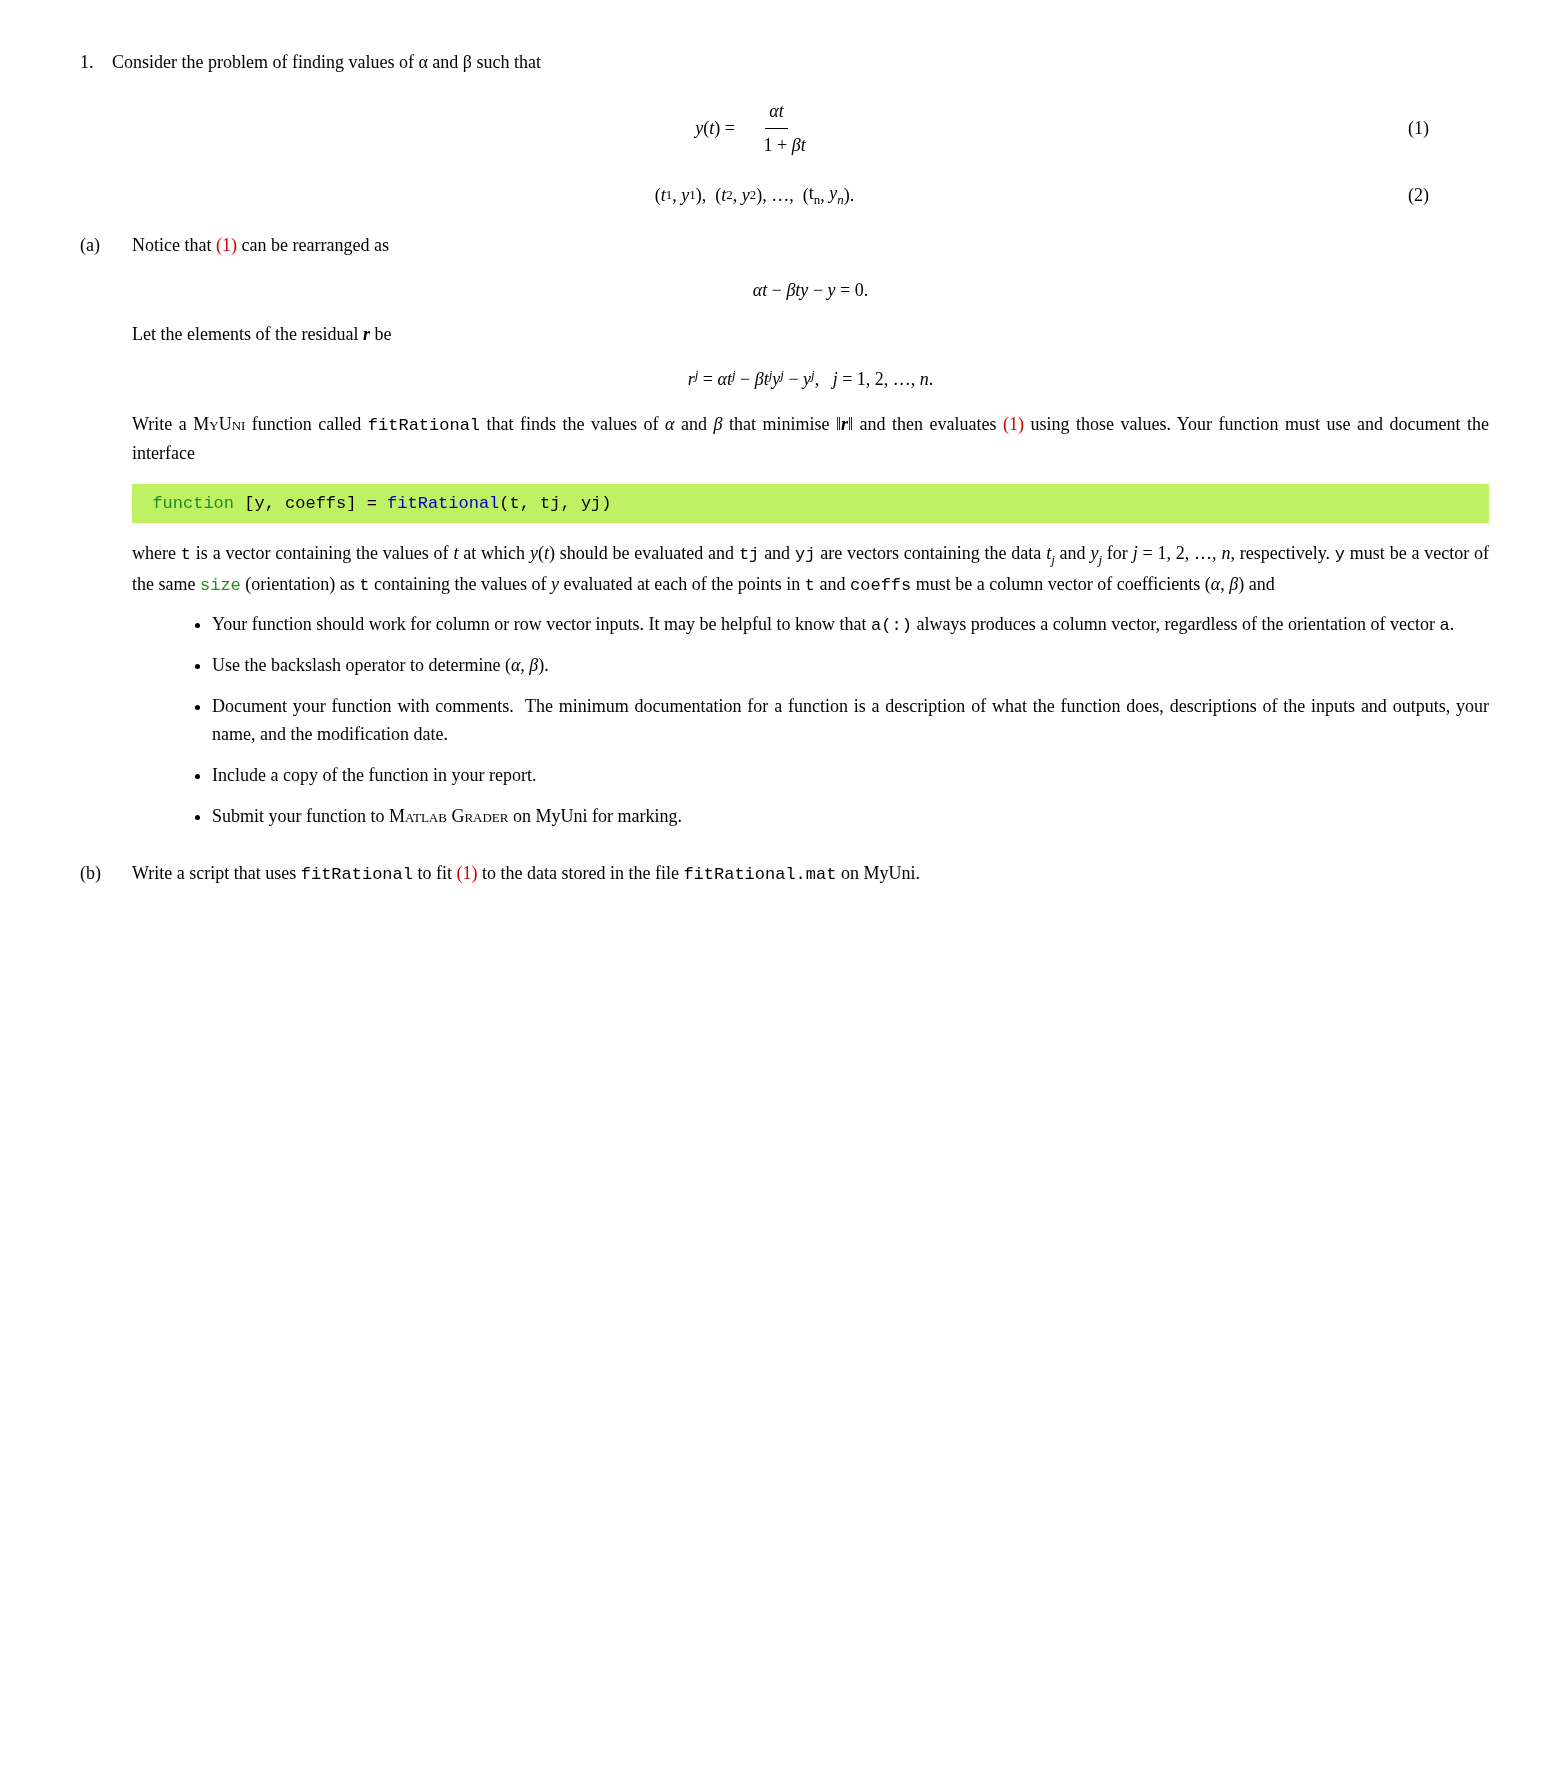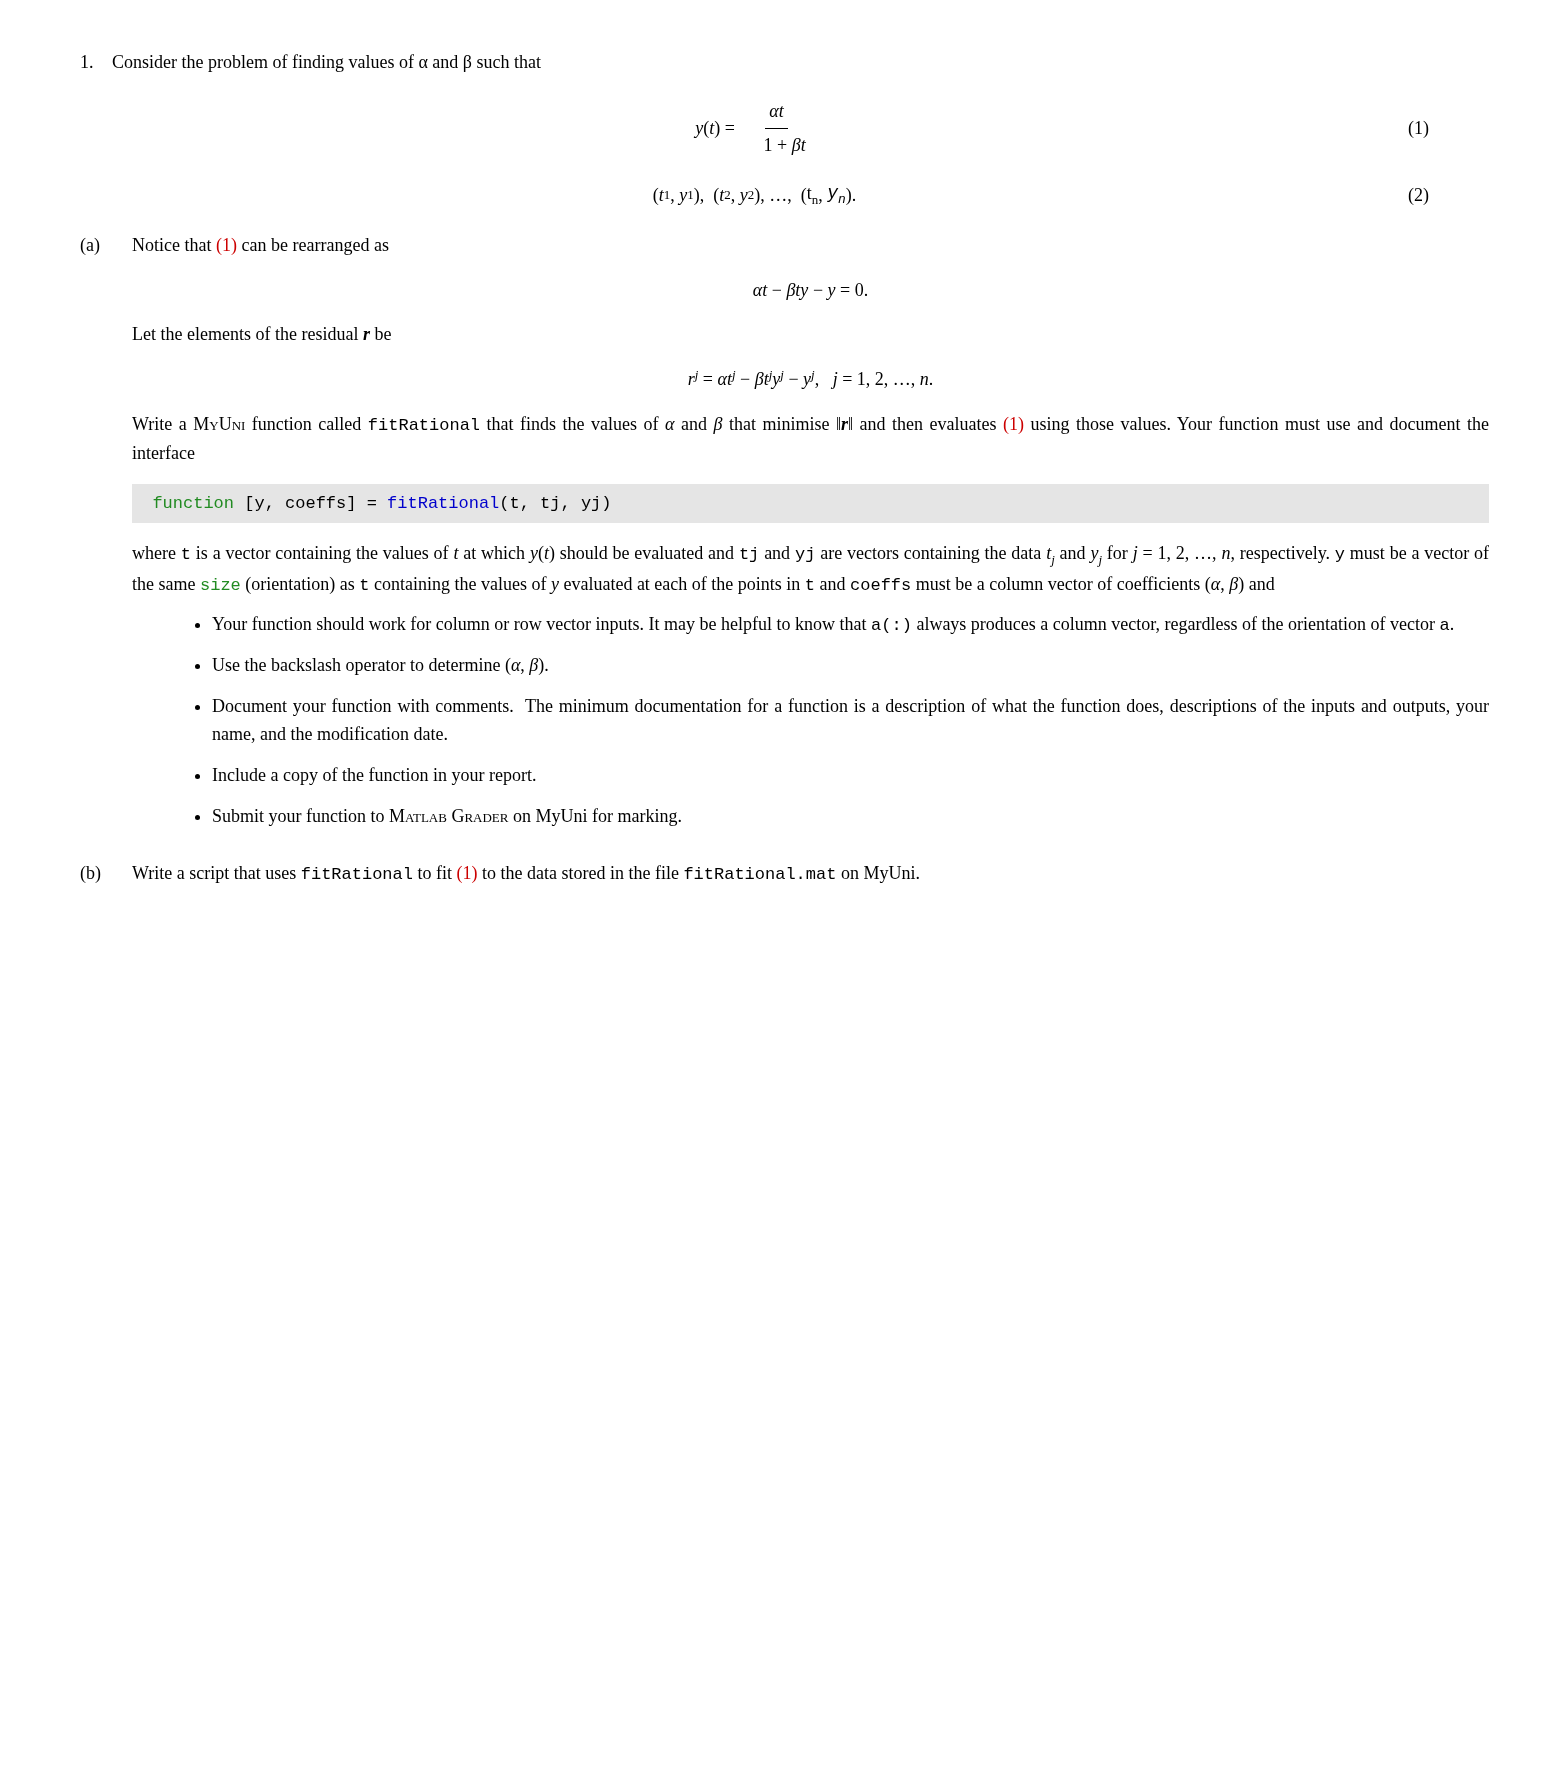--- a/index.html
+++ b/index.html
@@ -39,21 +39,21 @@
 
     .sub-eq {
       display: flex;
       justify-content: center;
       margin: 16px 0;
     }
 
     .code-block {
       font-family: 'Courier New', Courier, monospace;
       font-size: 17px;
-      background: #e5e5e5;
+      background: #bef264;
       margin: 16px 0;
       padding: 6px 0;
       color: #000;
     }
 
     .code-green { color: #228B22; }
     .code-blue { color: #0000CC; }
     .ref-red { color: #CC0000; }
     .ref-green { color: #228B22; }
 
@@ -142,21 +142,21 @@
       </span>
     </div>
     <div class="eq-num">(1)</div>
   </div>
 
 
   <div class="eq-row">
     <div class="eq-center">
       (<span style="font-style:italic;">t</span><sub>1</sub>,&nbsp;<span style="font-style:italic;">y</span><sub>1</sub>),&nbsp;
       (<span style="font-style:italic;">t</span><sub>2</sub>,&nbsp;<span style="font-style:italic;">y</span><sub>2</sub>),&nbsp;…,&nbsp;
-      (<span style="">t<sub>n</sub></span>,&nbsp;<span style="font-style:italic;font-family:Liberation Mono, monospace;">y<sub>n</sub></span>).
+      (<span style="">t<sub>n</sub></span>,&nbsp;<span style="font-style:italic;">y<sub>n</sub></span>).
     </div>
     <div class="eq-num">(2)</div>
   </div>
 
   <div class="part-row">
     <div class="part-letter">(a)</div>
     <div class="part-content">
 
       <p>
         Notice that <span class="ref-red">(1)</span> can be rearranged as

